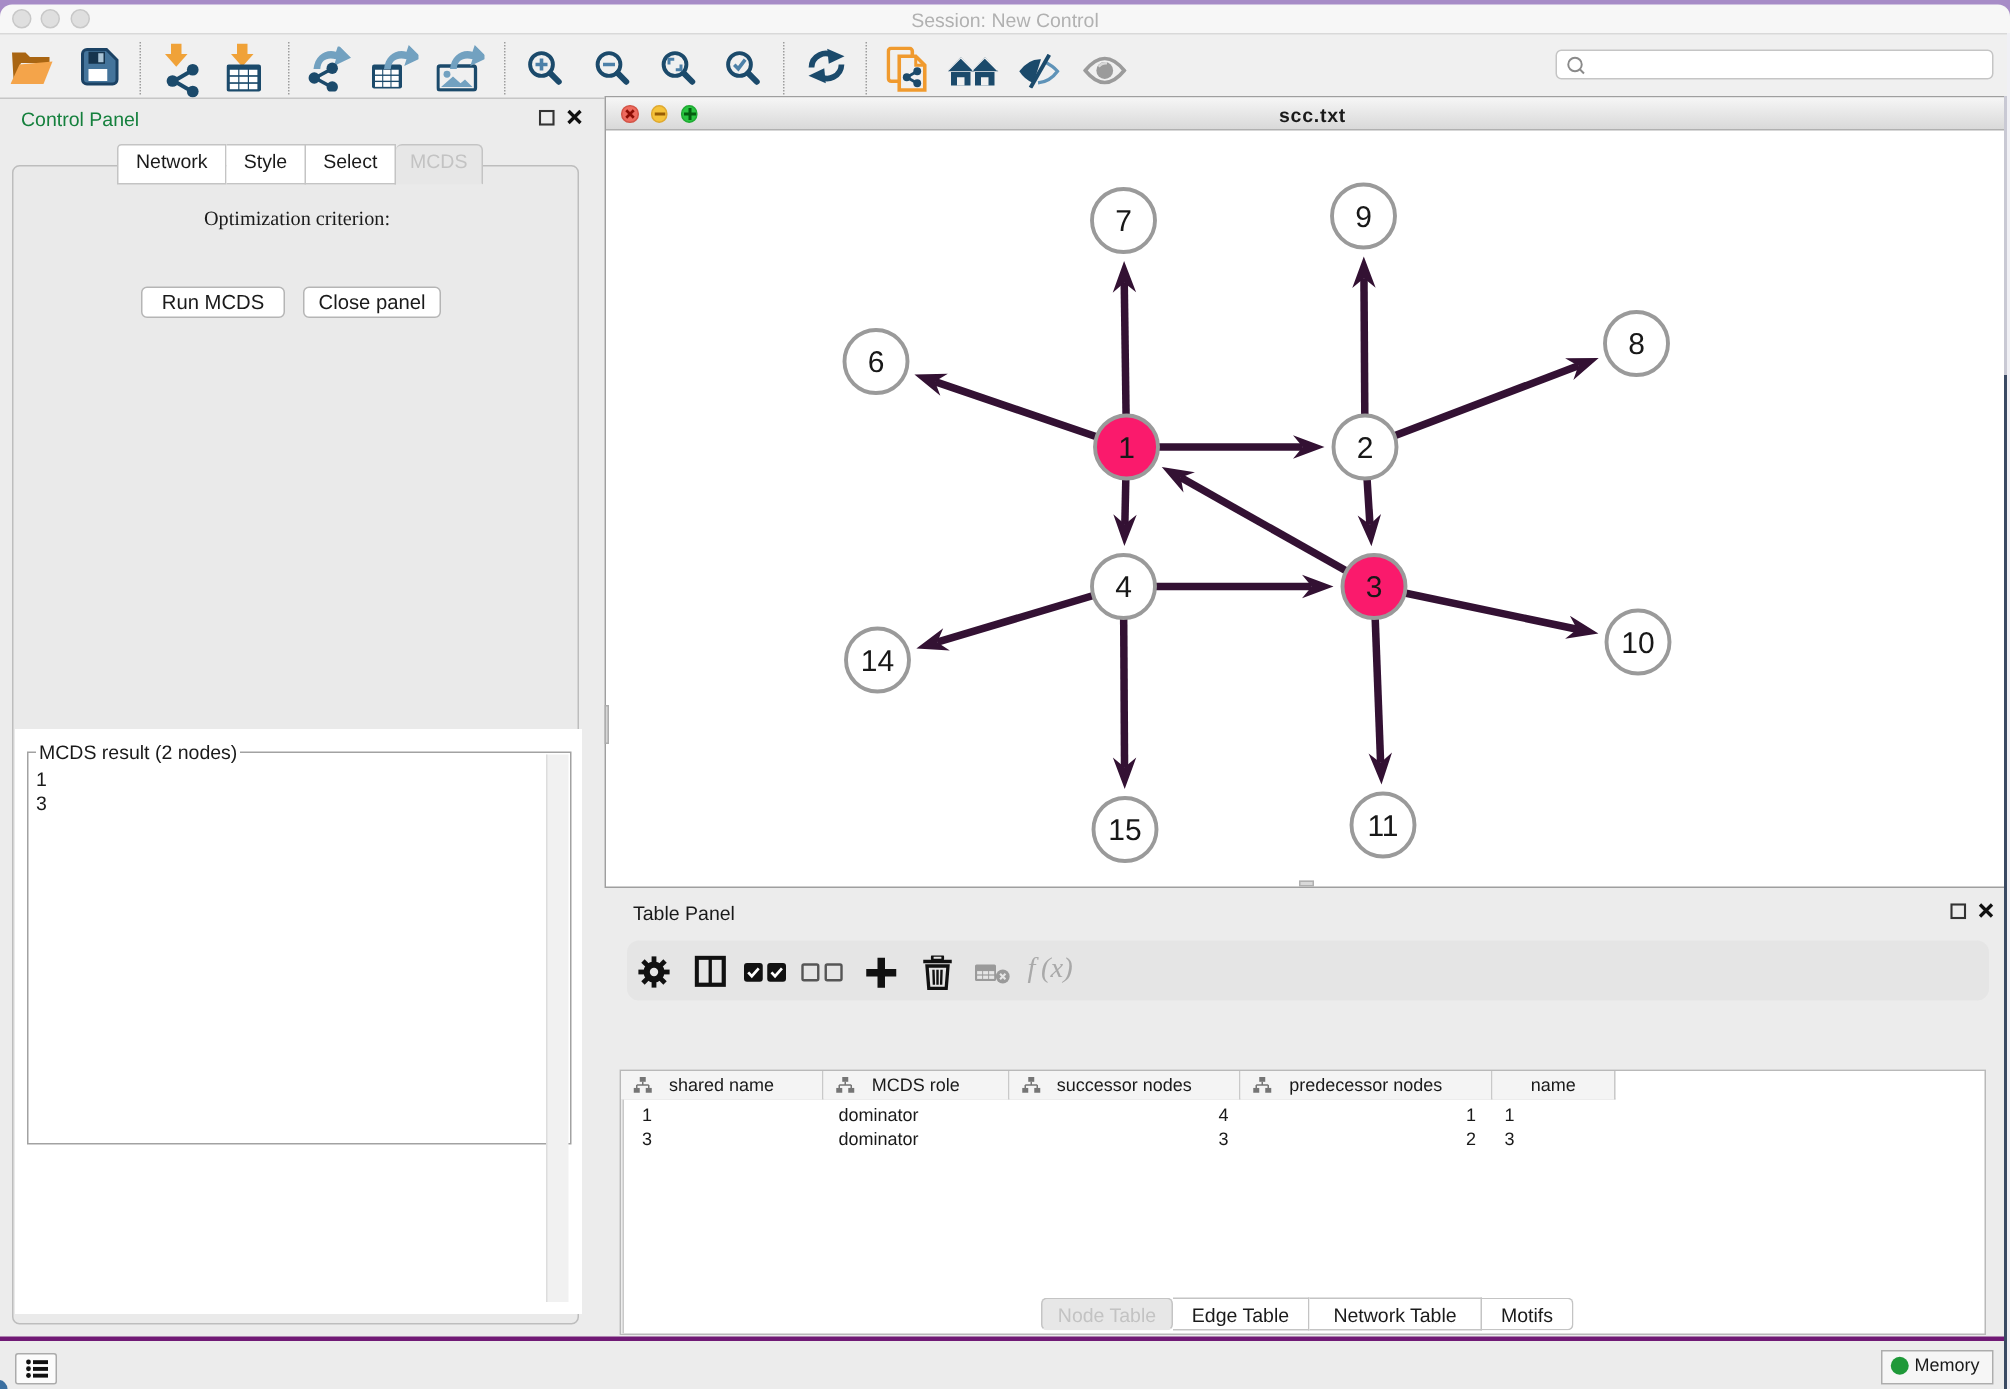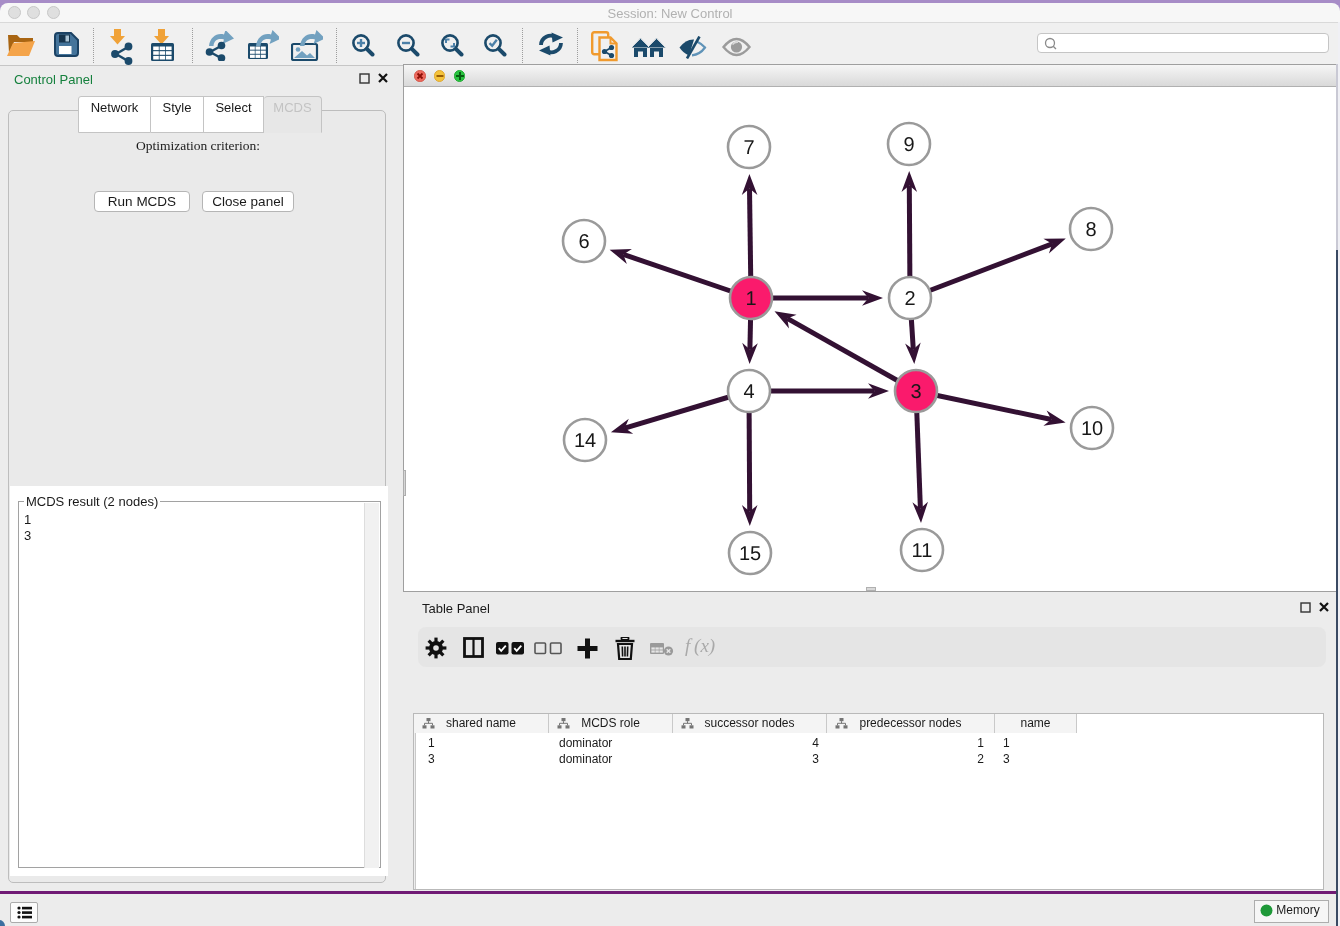--- a/index.html
+++ b/index.html
@@ -14,31 +14,31 @@
 
 #toolbar { left:0; top:22px; width:1340px; height:44px; background:#f0f0f0; border-top:1px solid #d9d9d9; border-bottom:1px solid #c6c6c6; }
 .sep { top:5px; width:1px; height:35px; border-left:1px dotted #9d9d9d; }
 #search { left:1037px; top:33px; width:292px; height:20px; background:#fff; border:1px solid #c5c5c5; border-radius:4px; }
 
 #cpanel { left:0; top:66px; width:396px; height:825px; background:#ececec; }
 #cptitle { left:14px; top:6px; font-size:13px; color:#15803d; }
 #cpbody { left:8px; top:44px; width:378px; height:773px; background:#eaeaea; border:1px solid #bdbdbd; border-radius:5px; }
 .tabrow { display:flex; }
 .tab { font-size:13px; color:#1a1a1a; background:#fff; border:1px solid #c4c4c4; text-align:center; padding:3px 0 4px 0; }
-#cptabs { left:78px; top:30px; width:244px; height:37px; }
+#cptabs { left:78px; top:30px; width:244px; height:27px; }
 #cptabs .tab { border-left:none; }
 #cptabs .tab:first-child { border-left:1px solid #c4c4c4; border-radius:3px 0 0 0; }
 .tabsel { background:#e7e7e7 !important; color:#c3c3c3 !important; border-radius:4px 4px 0 0; border-bottom-color:#e7e7e7 !important; }
 #optlabel { left:0; top:72px; width:396px; text-align:center; font-size:13.5px; color:#1a1a1a;font-family:Liberation Serif, serif; }
 #combo { left:44px; top:94px; width:312px; height:21px; background:#fff; border:1px solid #b9b9b9; border-radius:5px; font-size:13.5px; color:#1a1a1a; line-height:19px; padding-left:14px; }
 .btn { height:21px; background:#fff; border:1px solid #b5b5b5; border-radius:4px; font-size:13.5px; color:#1a1a1a; text-align:center; line-height:19px; }
 #btnrun { left:94px; top:125px; width:96px; }
 #btnclose { left:202px; top:125px; width:92px; }
 #resultwrap { left:10px; top:420px; width:378px; height:390px; background:#fff; }
-#resultbox { left:8px; top:15px; width:363px; height:367px; border:1px solid #a2a2a2; background:#fff; }
+#resultbox { left:8px; top:15px; width:363px; height:262px; border:1px solid #a2a2a2; background:#fff; }
 #resultlabel { left:5px; top:-8px; background:#fff; font-size:13px; color:#1a1a1a; padding:0 2px; }
 #resulttext { left:5px; top:10px; font-size:13px; color:#1a1a1a; line-height:16px; }
 #resultsb { right:1px; top:1px; width:15px; height:365px; background:#f1f1f1; border-left:1px solid #ddd; }
 
 #netwin { left:403px; top:64px; width:934px; height:528px; background:#fff; border:1px solid #9f9f9f; }
 #nettitle { left:0; top:0; width:932px; height:22px; background:linear-gradient(#f6f6f6,#d9d9d9); border-bottom:1px solid #b0b0b0; }
 .mac { width:11.5px; height:11.5px; border-radius:50%; top:5px; }
 #nettext { top:4px; left:5px; width:932px; text-align:center; font-size:13px; font-weight:bold; color:#1a1a1a; letter-spacing:0.5px; }
 
 #tpanel { left:403px; top:593px; width:937px; height:298px; background:#ececec; }
@@ -252,20 +252,21 @@
     <div class="mac abs" style="left:29.5px;background:#f5c33b;border:1px solid #dfa930">
         <svg width="10" height="10" style="position:absolute;left:0px;top:0px">
           <line x1="1.5" y1="5" x2="8.5" y2="5" stroke="#985d04" stroke-width="2"></line>
         </svg>
       </div>
     <div class="mac abs" style="left:49.5px;background:#29c440;border:1px solid #1eaa32">
         <svg width="10" height="10" style="position:absolute;left:0px;top:0px">
           <path d="M5,1 L5,9 M1,5 L9,5" stroke="#045d10" stroke-width="2"></path>
         </svg>
       </div>
+    <div id="nettext" class="abs">scc.txt</div>
   </div>
   <svg class="abs" style="left:0;top:23px" width="932" height="503" font-family="&quot;Liberation Sans&quot;,sans-serif" text-rendering="geometricPrecision">
 <g stroke="#331133" stroke-width="5" fill="#331133">
 <line x1="347" y1="210" x2="345.5" y2="100.5"></line>
 <polygon stroke="none" points="345.4,86.0 353.4,106.9 345.5,100.5 337.8,107.1"></polygon>
 <line x1="347" y1="210" x2="219.3" y2="166.4"></line>
 <polygon stroke="none" points="205.6,161.7 227.9,161.1 219.3,166.4 222.9,175.9"></polygon>
 <line x1="347" y1="210" x2="464.5" y2="210.0"></line>
 <polygon stroke="none" points="479.0,210.0 458.0,217.8 464.5,210.0 458.0,202.2"></polygon>
 <line x1="347" y1="210" x2="345.9" y2="261.5"></line>
@@ -447,20 +448,26 @@
     <div class="td abs" style="left:145px;top:21px">dominator</div>
     <div class="td abs" style="left:259px;top:21px;width:146px;text-align:right">4</div>
     <div class="td abs" style="left:413px;top:21px;width:157px;text-align:right">1</div>
     <div class="td abs" style="left:589px;top:21px">1</div>
     <div class="td abs" style="left:14px;top:37px">3</div>
     <div class="td abs" style="left:145px;top:37px">dominator</div>
     <div class="td abs" style="left:259px;top:37px;width:146px;text-align:right">3</div>
     <div class="td abs" style="left:413px;top:37px;width:157px;text-align:right">2</div>
     <div class="td abs" style="left:589px;top:37px">3</div>
   </div>
+  <div id="ttabs" class="abs">
+    <div class="tab tabsel" style="width:88px;border:1px solid #c4c4c4;border-radius:4px">Node Table</div>
+    <div class="tab" style="width:91px;border-radius:0">Edge Table</div>
+    <div class="tab" style="width:115px;border-radius:0">Network Table</div>
+    <div class="tab" style="width:61px;border-radius:0 4px 4px 0">Motifs</div>
+  </div>
 </div>
 
 <div id="statusbar" class="abs">
   <div id="listbtn" class="abs">
       <svg width="26" height="19" style="position:absolute;left:1px;top:0px">
         <g fill="#111">
           <circle cx="7" cy="5" r="1.6"></circle>
           <rect x="10" y="3.8" width="10" height="2.6"></rect>
           <circle cx="7" cy="9.5" r="1.6"></circle>
           <rect x="10" y="8.3" width="10" height="2.6"></rect>

